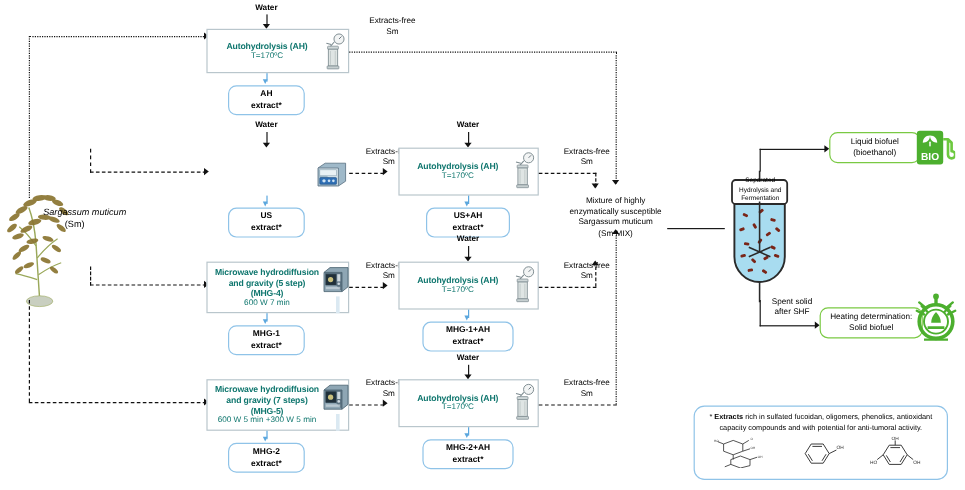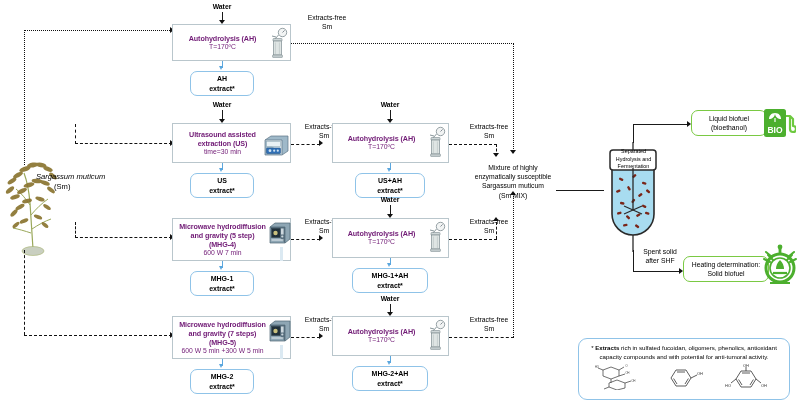--- a/index.html
+++ b/index.html
@@ -14,21 +14,21 @@
   }
 
   
   .pbox {
     position:absolute;
     border:1px solid #b9c6cc;
     background:#ffffff;
     display:flex; align-items:center; justify-content:center;
     flex-direction:column;
     text-align:center;
-    color:#701a75;
+    color:#0f766e;
   }
   .pbox .ttl {
     font-size:7.2px; font-weight:bold; line-height:1.25;
     letter-spacing:-0.1px;
   }
   .pbox .sub {
     font-size:6.8px; font-weight:normal; line-height:1.25;
   }
   .pbox .inner { padding-right:18px; }
 
@@ -201,27 +201,20 @@
   <div class="ar ar-d-blue" style="left:219.4px; top:66px;"></div>
   <div class="ebox" style="left:190px; top:71px; width:64px; height:25px;">
     <div>AH</div>
     <div>extract*</div>
   </div>
 
   <div class="lbl b" style="left:192px; top:101px; width:60px;">Water</div>
   <div class="ln v-solid" style="left:222px; top:110px; height:11px;"></div>
   <div class="ar ar-d" style="left:218.8px; top:119px;"></div>
 
-  <div class="pbox" style="left:172px; top:123px; width:119px; height:40px;">
-    <div class="inner">
-      <div class="ttl">Ultrasound assisted</div>
-      <div class="ttl">extraction (US)</div>
-      <div class="sub">time=30 min</div>
-    </div>
-  </div>
   <div class="eqp" style="left:262px; top:131px;">
     <svg width="28" height="26" viewBox="0 0 28 26">
       <path d="M3,9 L9,5 L26,5 L26,20 L20,24 L3,24 Z" fill="#9fb9c9" stroke="#5d7484" stroke-width="0.7"></path>
       <path d="M3,9 L20,9 L20,24" fill="#d8e4ea" stroke="#5d7484" stroke-width="0.7"></path>
       <rect x="4.5" y="10.5" width="14" height="5" fill="#e9f1f5" stroke="#8aa3b0" stroke-width="0.5"></rect>
       <rect x="4.5" y="17" width="14" height="5.5" rx="0.8" fill="#2f6fb5" stroke="#1f4f85" stroke-width="0.5"></rect>
       <circle cx="8" cy="19.7" r="1.4" fill="#cfe2f2"></circle>
       <circle cx="12.2" cy="19.7" r="1.1" fill="#cfe2f2"></circle>
       <circle cx="15.8" cy="19.7" r="1.1" fill="#cfe2f2"></circle>
     </svg>

